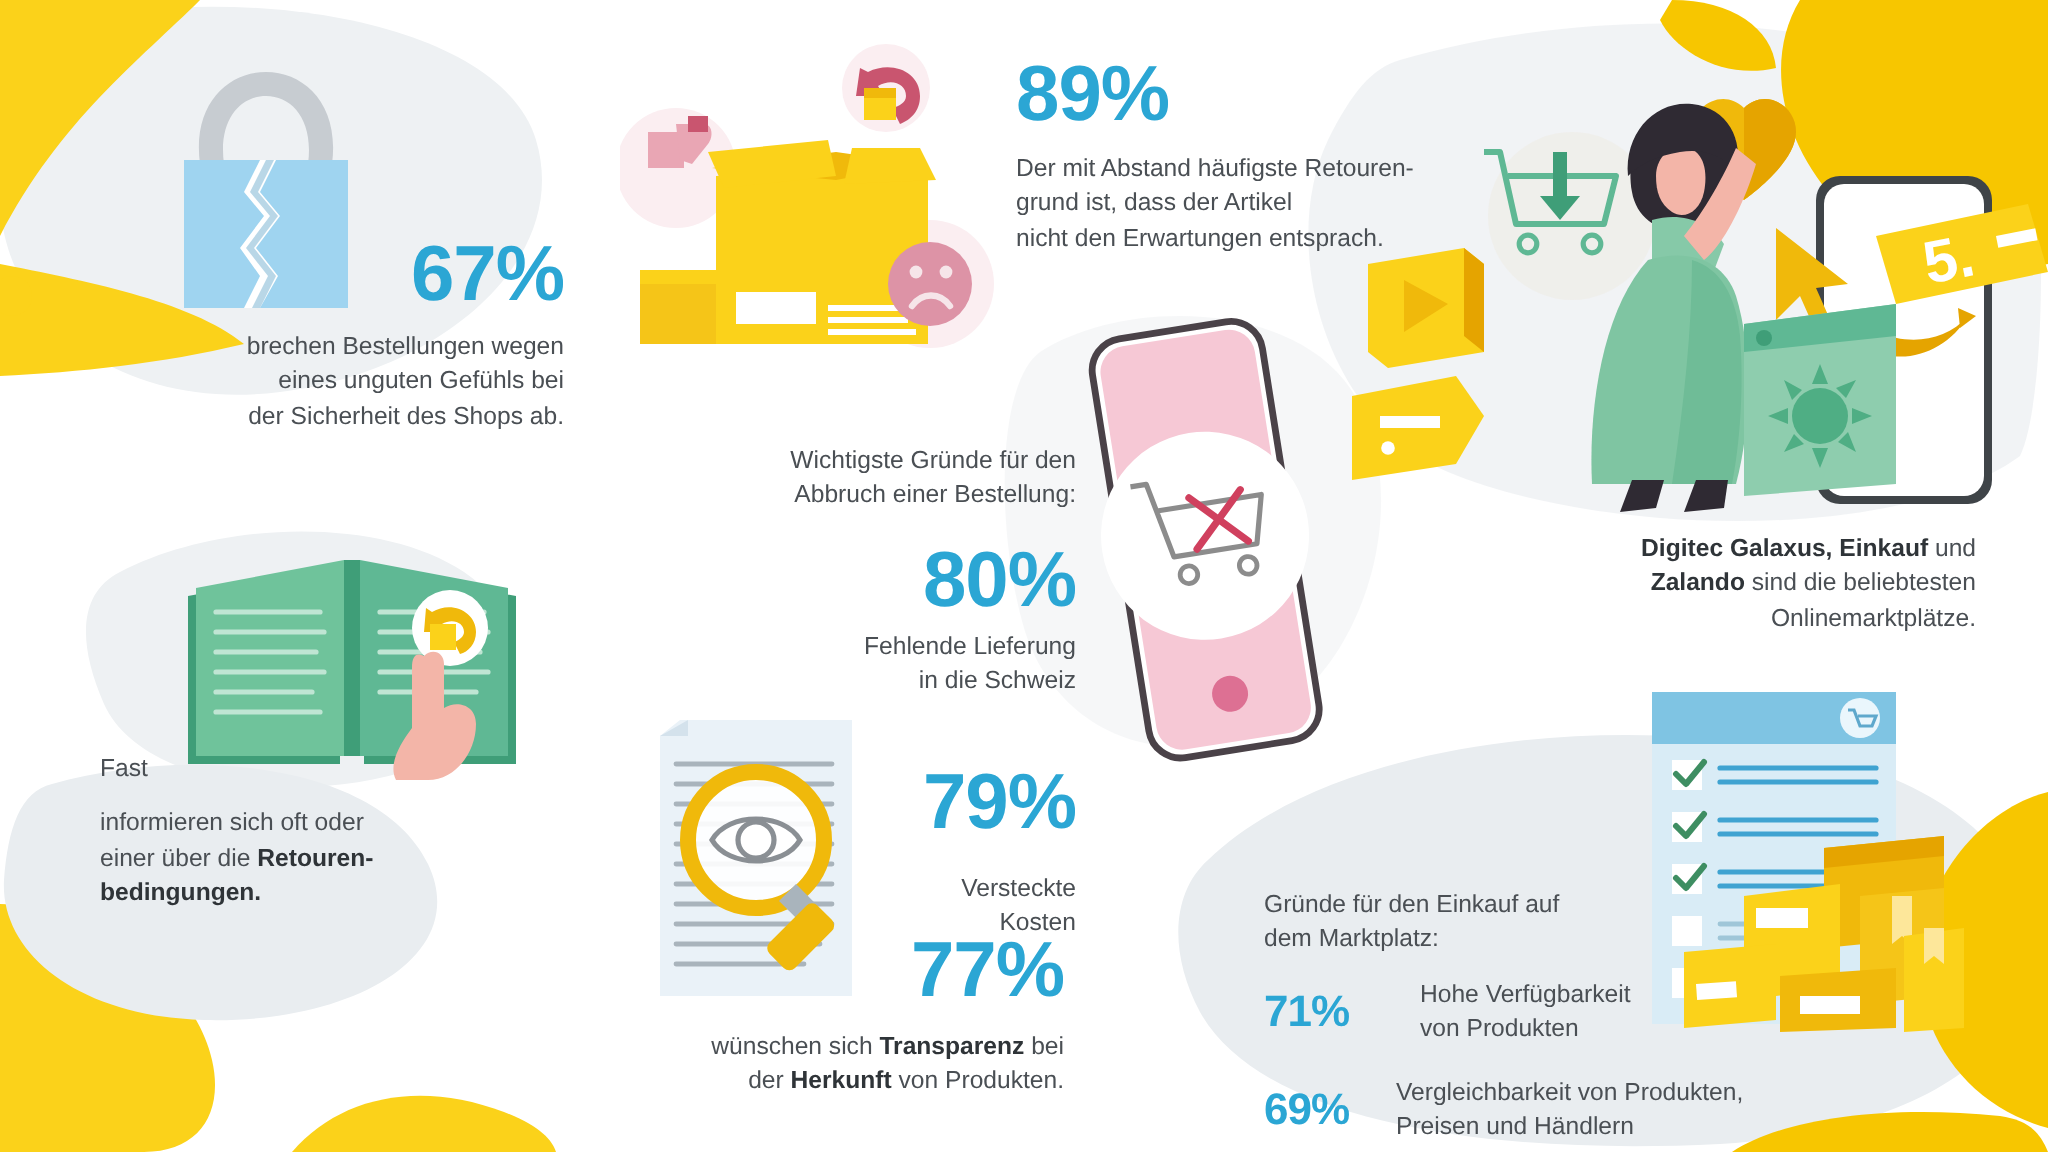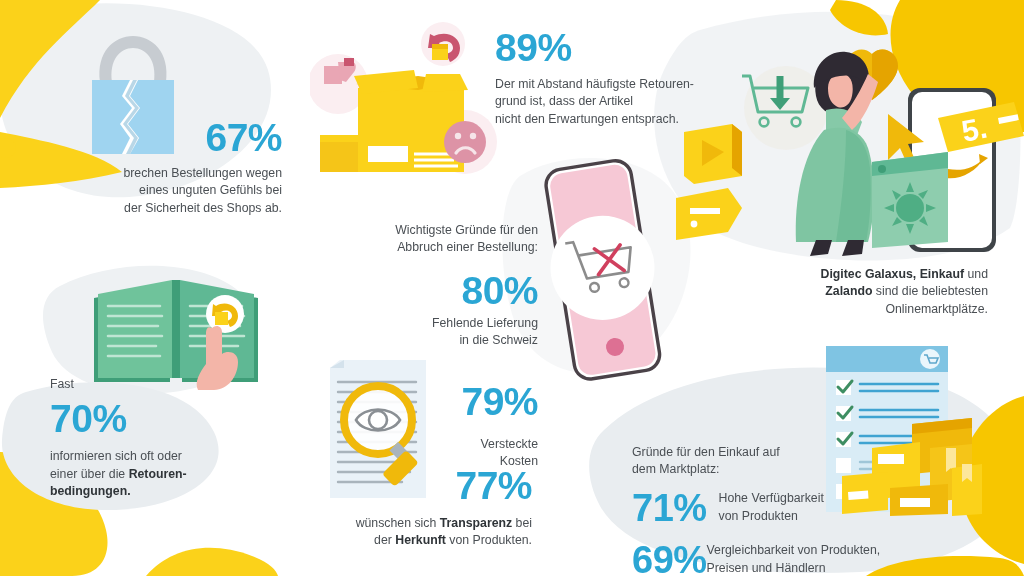--- a/index.html
+++ b/index.html
@@ -20,21 +20,21 @@
 
   
   .pct {
     color: #2BA6D4;
     font-weight: bold;
     letter-spacing: -0.5px;
     line-height: 1;
     white-space: nowrap;
   }
   .pct-xl { font-size: 39px; }
-  .pct-lg { font-size: 38px; }
+  .pct-lg { font-size: 22px; }
   .body-txt {
     color: #4a4f54;
     font-size: 12.3px;
     line-height: 1.42;
     white-space: pre-line;
   }
   .body-txt b { color: #2f3438; font-weight: bold; }
   .t-right { text-align: right; }
   .t-left { text-align: left; }
 
@@ -128,21 +128,21 @@
     </g>
 
     <g>
       <circle cx="155" cy="120" r="21" fill="#DD93A6"></circle>
       <circle cx="148" cy="114" r="3.2" fill="#F6E5E9"></circle>
       <circle cx="163" cy="114" r="3.2" fill="#F6E5E9"></circle>
       <path d="M146,131 C151,124 160,124 165,131" stroke="#F6E5E9" stroke-width="3.2" fill="none" stroke-linecap="round"></path>
     </g>
   </svg>
 
-  <div class="block" style="left:495px; top:28px; width:260px;">
+  <div class="block" style="left:508px; top:28px; width:260px;">
     <div class="pct pct-xl t-left">89%</div>
     <div class="body-txt t-left" style="margin-top:9px;">Der mit Abstand häufigste Retouren-
 grund ist, dass der Artikel
 nicht den Erwartungen entsprach.</div>
   </div>
 
   <svg class="abs" style="left:536px; top:156px; width:132px; height:230px;" viewBox="0 0 132 230" xmlns="http://www.w3.org/2000/svg">
     <g transform="rotate(-9 66 115)">
       <rect x="24" y="8" width="86" height="212" rx="16" fill="#ffffff" stroke="#4a4248" stroke-width="3.4"></rect>
       <rect x="28" y="12" width="78" height="204" rx="13" fill="#F6C8D5"></rect>
@@ -249,21 +249,20 @@
     <g>
       <path d="M128,34 C138,28 150,34 150,44 C150,50 146,54 142,55 L139,49 C142,48 144,46 144,44 C144,39 138,37 133,40 L136,44 L124,44 L125,32 Z" fill="#F0B90B"></path>
       <rect x="127" y="40" width="13" height="13" fill="#FBD21A"></rect>
     </g>
 
     <path d="M124,56 C128,52 134,54 134,60 L134,82 C140,78 150,80 150,90 C150,104 140,118 126,118 L110,118 C106,110 112,100 118,92 L118,62 C118,56 120,54 124,56 Z" fill="#F3B5A8"></path>
   </svg>
 
   <div class="block" style="left:50px; top:376px; width:220px;">
     <div class="body-txt t-left">Fast</div>
-    <div class="pct pct-xl t-left" style="margin-top:6px;">70%</div>
     <div class="body-txt t-left" style="margin-top:10px;"><span>informieren sich oft oder
 einer über die </span><b>Retouren-
 bedingungen.</b></div>
   </div>
 
   <svg class="abs" style="left:316px; top:358px; width:152px; height:148px;" viewBox="0 0 152 148" xmlns="http://www.w3.org/2000/svg">
     <path d="M14,10 L24,2 L110,2 L110,140 L14,140 Z" fill="#EAF2F8"></path>
     <path d="M14,10 L28,10 L28,2 Z" fill="#D4E2EC"></path>
     <path d="M22,24 h78 M22,34 h78 M22,44 h78 M22,54 h78 M22,64 h78 M22,74 h78 M22,84 h78 M22,94 h78 M22,104 h78 M22,114 h72 M22,124 h64" stroke="#A9B4BC" stroke-width="2.4" fill="none" stroke-linecap="round"></path>
 

